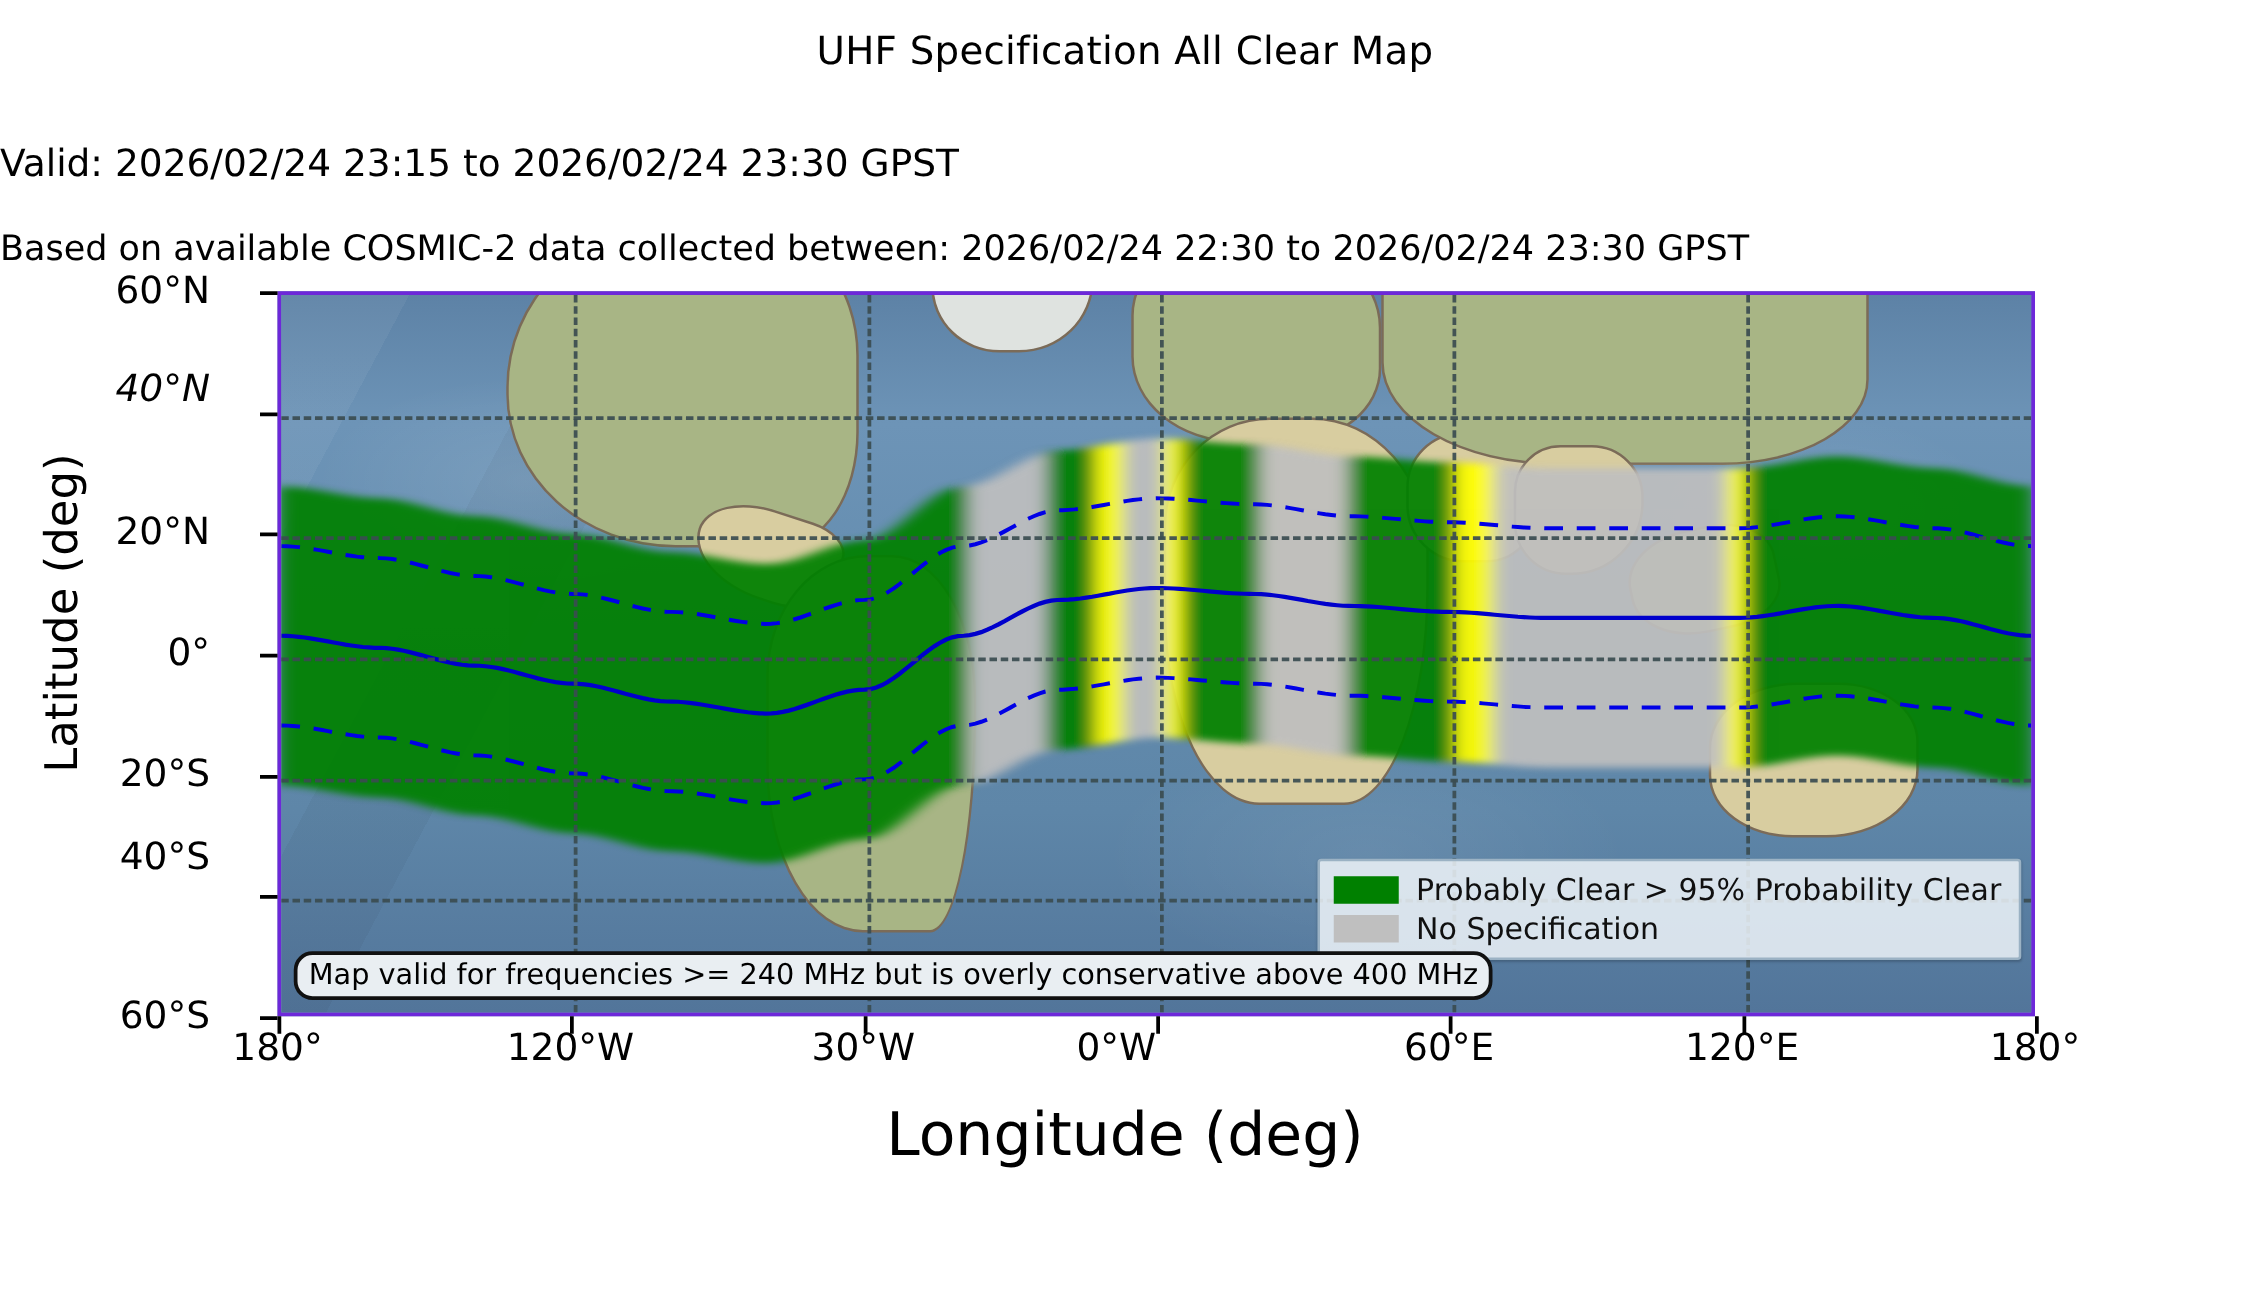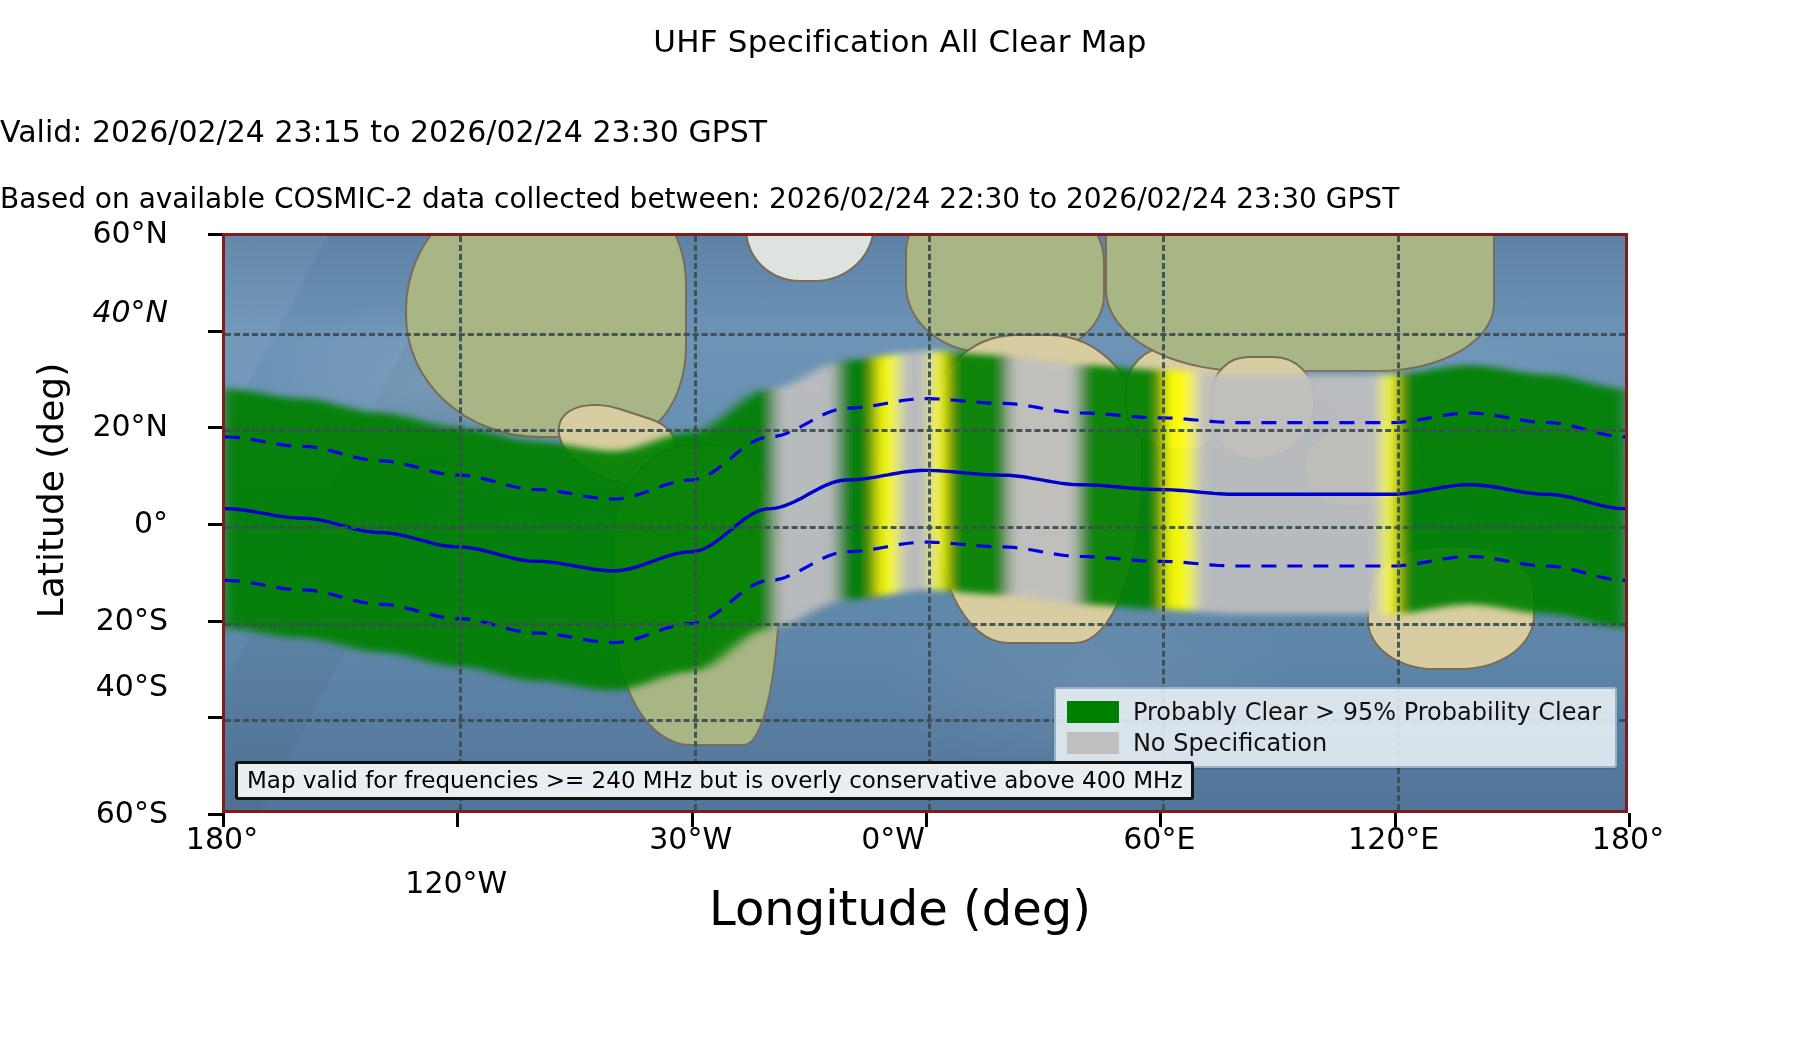--- a/index.html
+++ b/index.html
@@ -42,21 +42,21 @@
     margin-top: 38px;
   }
 
   
   #plot-area {
     position: absolute;
     left: 222px;
     top: 233px;
     width: 1406px;
     height: 580px;
-    border: 3px solid #7f1d1d;
+    border: 3px solid #6d28d9;
     box-sizing: border-box;
     overflow: hidden;
     background: #6f93b4;
   }
 
   
   .map-ocean {
     position: absolute;
     inset: 0;
     background:
@@ -188,21 +188,21 @@
     color: #101010;
   }
 
   
   #footnote {
     position: absolute;
     left: 10px;
     bottom: 10px;
     background: #e9eef2;
     border: 3px solid #111;
-    border-radius: 3px;
+    border-radius: 15px;
     padding: 4px 9px 5px;
   }
   #footnote .fn-text {
     font-size: 23px;
     line-height: 24px;
     white-space: nowrap;
   }
 </style>
 </head>
 <body>
@@ -298,21 +298,21 @@
   <div class="tickmark-y" style="top:329.7px;"></div>
   <div class="tickmark-y" style="top:426.3px;"></div>
   <div class="tickmark-y" style="top:523px;"></div>
   <div class="tickmark-y" style="top:619.7px;"></div>
   <div class="tickmark-y" style="top:716.3px;"></div>
   <div class="tickmark-y" style="top:813px;"></div>
 </div>
 
 <div>
   <div class="tick-x" style="left:222px;">180°</div>
-  <div class="tick-x" style="left:456.3px;margin-top:44px;">120°W</div>
+  <div class="tick-x" style="left:456.3px;">120°W</div>
   <div class="tick-x" style="left:690.7px;">30°W</div>
   <div class="tick-x" style="left:893px;">0°W</div>
   <div class="tick-x" style="left:1159.3px;">60°E</div>
   <div class="tick-x" style="left:1393.7px;">120°E</div>
   <div class="tick-x" style="left:1628px;">180°</div>
 
   <div class="tickmark-x" style="left:222px;"></div>
   <div class="tickmark-x" style="left:456.3px;"></div>
   <div class="tickmark-x" style="left:690.7px;"></div>
   <div class="tickmark-x" style="left:925px;"></div>

